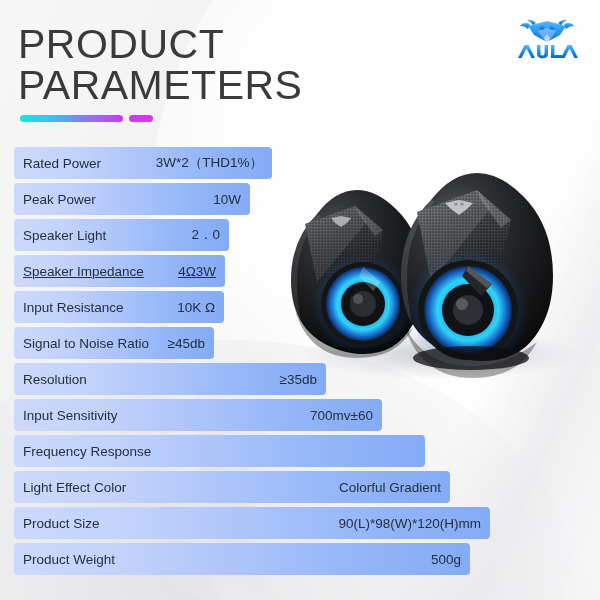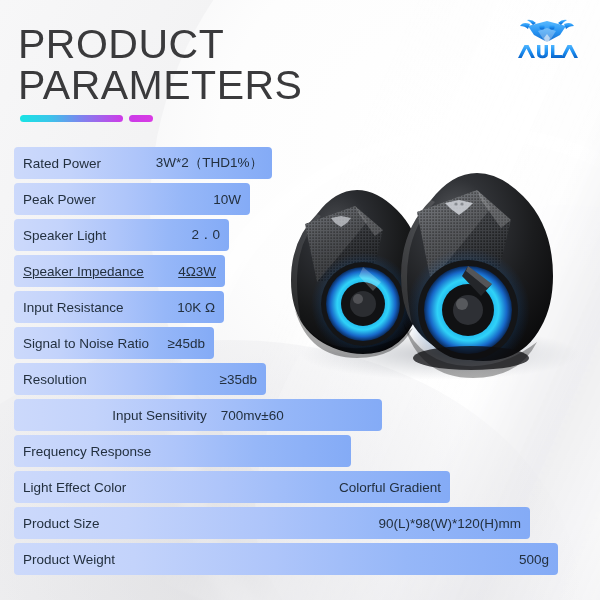--- a/index.html
+++ b/index.html
@@ -358,38 +358,38 @@
         <span class="spec-value">4Ω3W</span>
       </div>
       <div class="spec-row" style="width: 210px; justify-content: space-between;">
         <span class="spec-label">Input Resistance</span>
         <span class="spec-value">10K Ω</span>
       </div>
       <div class="spec-row" style="width: 200px;">
         <span class="spec-label">Signal to Noise Ratio</span>
         <span class="spec-value">≥45db</span>
       </div>
-      <div class="spec-row" style="width: 252px;">
+      <div class="spec-row" style="width: 312px;">
         <span class="spec-label">Resolution</span>
         <span class="spec-value">≥35db</span>
       </div>
-      <div class="spec-row" style="width: 368px; justify-content: center;">
+      <div class="spec-row" style="width: 368px;">
         <span class="spec-label">Input Sensitivity</span>
         <span class="spec-value">700mv±60</span>
       </div>
-      <div class="spec-row" style="width: 337px;">
+      <div class="spec-row" style="width: 411px;">
         <span class="spec-label">Frequency Response</span>
       </div>
       <div class="spec-row" style="width: 436px;">
         <span class="spec-label">Light Effect Color</span>
         <span class="spec-value">Colorful Gradient</span>
       </div>
-      <div class="spec-row" style="width: 516px; gap: 32px;">
+      <div class="spec-row" style="width: 476px; gap: 32px;">
         <span class="spec-label">Product Size</span>
         <span class="spec-value">90(L)*98(W)*120(H)mm</span>
       </div>
-      <div class="spec-row" style="width: 544px;">
+      <div class="spec-row" style="width: 456px;">
         <span class="spec-label">Product Weight</span>
         <span class="spec-value">500g</span>
       </div>
     </div>
 
 </div>
 
 </body></html>

